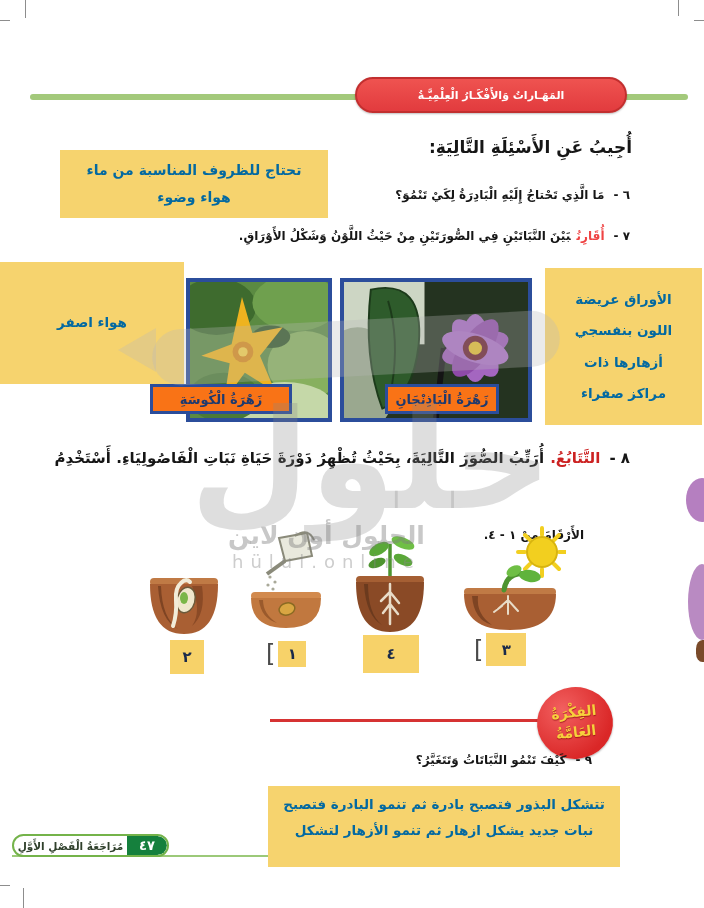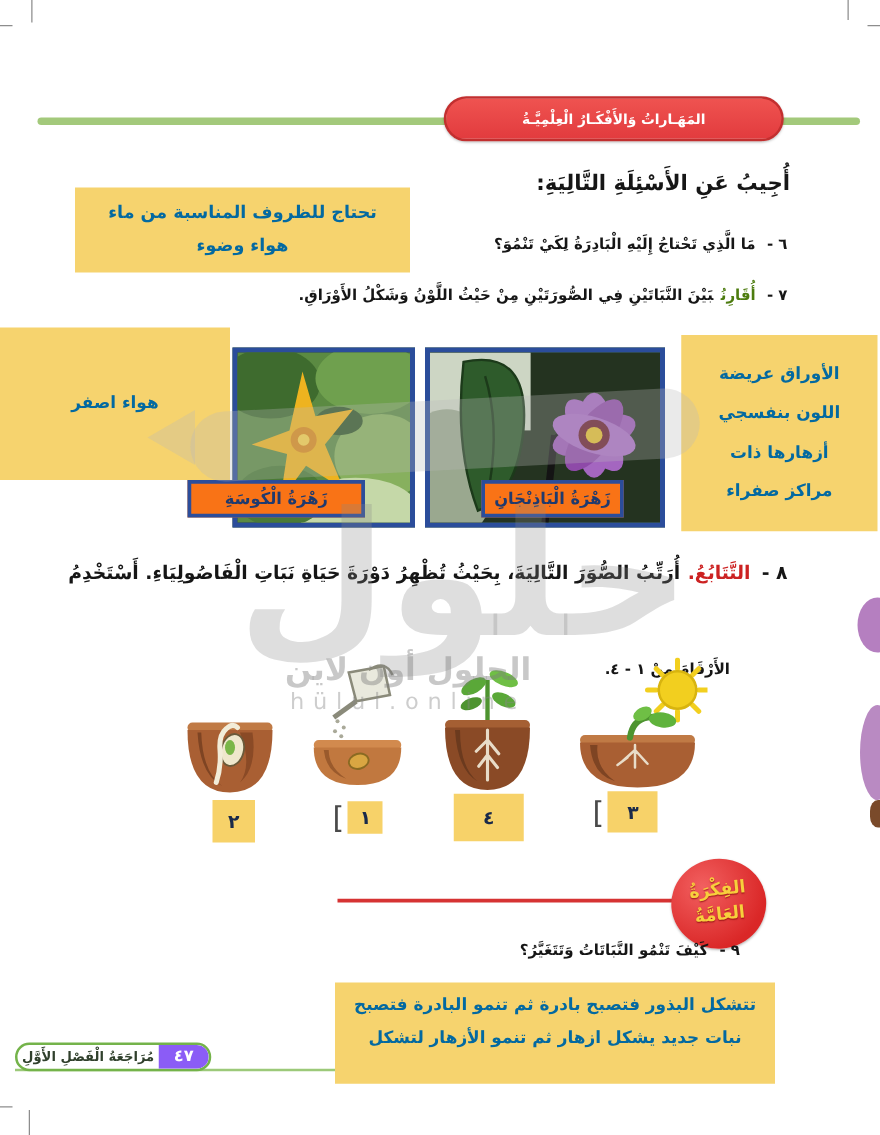--- a/index.html
+++ b/index.html
@@ -17,21 +17,21 @@
     color:#fff;font-weight:bold;font-size:11px;box-sizing:border-box;z-index:3;box-shadow:0 1px 2px rgba(0,0,0,.25);}
   .instruction{position:absolute;right:72px;top:137px;font-size:17px;font-weight:bold;white-space:nowrap;z-index:2;}
   
   .q{position:absolute;font-size:12px;font-weight:bold;white-space:nowrap;z-index:2;}
   .q .qnum{margin-inline-end:9px;}
   .q6{right:74px;top:188px;}
   .q7{right:74px;top:229px;}
   .q8a{right:74px;top:449px;font-size:15px;}
   .q8b{right:120px;top:492px;margin-top:36px;}
   .q9{right:112px;top:753px;}
-  .kw-blue{color:#4d7c0f;margin-inline-end:6px;}
+  .kw-blue{color:#ef4444;margin-inline-end:6px;}
   .kw-red{color:#cc2222;margin-inline-end:6px;}
   
   .note{position:absolute;background:#f6d36e;color:#0369a1;font-weight:bold;text-align:center;
     display:flex;flex-direction:column;justify-content:center;z-index:2;}
   .note-q6{left:60px;top:150px;width:268px;height:68px;font-size:14px;line-height:1.9;}
   .note-zucchini{left:0;top:262px;width:184px;height:122px;font-size:13.5px;line-height:2.6;}
   .note-eggplant{left:545px;top:268px;width:157px;height:157px;font-size:13.5px;line-height:2.3;}
   .note-q9{left:268px;top:786px;width:352px;height:81px;font-size:13.5px;line-height:1.9;justify-content:flex-start;padding-top:6px;box-sizing:border-box;}
   
   .photo{position:absolute;border:4px solid #2b4d9b;box-sizing:border-box;z-index:2;background:#3c5a30;}
@@ -58,21 +58,21 @@
   
   .red-rule{position:absolute;left:270px;top:719px;width:284px;height:3px;background:#d63333;z-index:1;}
   .badge{position:absolute;left:537px;top:687px;width:76px;height:72px;border-radius:50%;
     background:radial-gradient(circle at 35% 30%, #f26060, #da2727 72%);
     color:#f7d03c;font-weight:bold;font-size:14px;display:flex;flex-direction:column;align-items:center;justify-content:center;
     line-height:1.4;transform:rotate(-6deg);z-index:2;box-shadow:0 1px 2px rgba(0,0,0,.3);text-shadow:0 1px 1px rgba(120,0,0,.6);}
   
   .footer-line{position:absolute;left:12px;top:855px;width:356px;height:2px;background:#9cc979;z-index:1;}
   .pill{position:absolute;left:12px;top:834px;width:157px;height:23px;border:2px solid #74b34a;border-radius:12px;
     background:#fff;display:flex;align-items:stretch;overflow:hidden;box-sizing:border-box;direction:rtl;z-index:2;}
-  .pill-num{width:40px;background:#8b5cf6;color:#fff;font-weight:bold;font-size:13px;display:flex;align-items:center;justify-content:center;border-radius:0 10px 10px 0;}
+  .pill-num{width:40px;background:#15803d;color:#fff;font-weight:bold;font-size:13px;display:flex;align-items:center;justify-content:center;border-radius:0 10px 10px 0;}
   .pill-label{flex:1;color:#30402c;font-size:10.5px;font-weight:bold;display:flex;align-items:center;justify-content:center;white-space:nowrap;}
   
   .flower-fragment{position:absolute;right:0;top:472px;width:22px;height:195px;overflow:hidden;z-index:1;}
   .frag{position:absolute;border-radius:50%;}
   
   .watermark{position:absolute;inset:0;z-index:7;pointer-events:none;}
   .wm-swoosh{position:absolute;left:152px;top:320px;width:408px;height:56px;background:rgba(185,185,185,0.30);
     border-radius:28px;transform:rotate(-3deg);}
   .wm-tip{position:absolute;left:118px;top:328px;width:0;height:0;border-top:22px solid transparent;
     border-bottom:22px solid transparent;border-right:38px solid rgba(185,185,185,0.30);}

